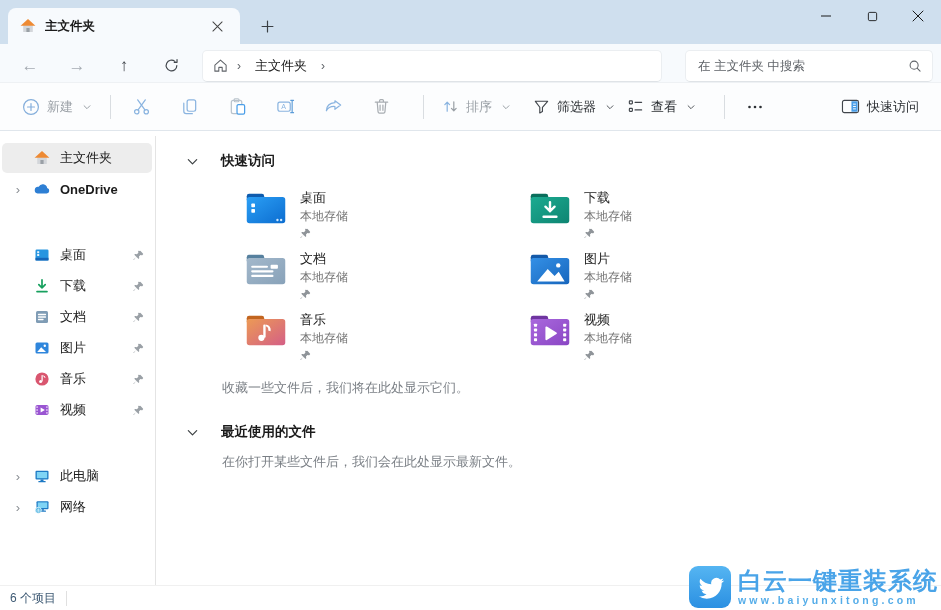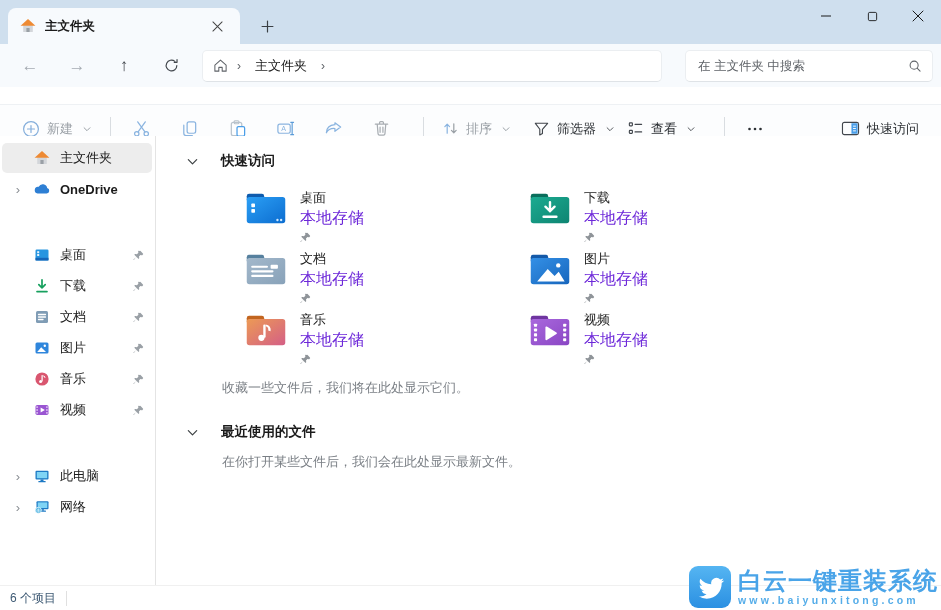--- a/index.html
+++ b/index.html
@@ -22,21 +22,21 @@
   .navbtn.disabled { color:#a5abb2; }
   .navbtn.enabled { color:#41464c; }
   .addressbar { width:460px; height:32px; background:#fff; border:1px solid #ebeef1; border-bottom-color:#dfe3e7; border-radius:5px; display:flex; align-items:center; padding:0 10px; gap:4px; }
   .crumb-text { font-size:13px; color:#1b1b1b; padding:2px 6px; }
   .crumb-sep { color:#5f6368; font-size:12px; padding:0 4px; }
   .searchbox { margin-left:8px; flex:1; height:32px; background:#fff; border:1px solid #ebeef1; border-bottom-color:#dfe3e7; border-radius:5px; display:flex; align-items:center; padding:0 10px 0 12px; }
   .searchbox input { flex:1; border:none; outline:none; font-family:inherit; font-size:12.5px; color:#333; background:transparent; }
   .searchbox input::placeholder { color:#5f6368; opacity:1; }
 
   
-  .toolbar { position:absolute; left:0; top:104px; width:941px; height:49px; background:#fcfdfe; border-top:1px solid #eef1f4; border-bottom:1px solid #e0e6ec; display:flex; align-items:center; padding:0 16px; }
+  .toolbar { position:absolute; left:0; top:82px; width:941px; height:49px; background:#fcfdfe; border-top:1px solid #eef1f4; border-bottom:1px solid #e0e6ec; display:flex; align-items:center; padding:0 16px; }
   .tbtn { height:34px; display:flex; align-items:center; justify-content:center; gap:7px; border-radius:4px; padding:0 6px; }
   .tbtn .lbl { font-size:13px; }
   .tbtn.disabled .lbl { color:#9aa0a6; }
   .tbtn.normal .lbl { color:#2b2f33; }
   .tb-ico { width:36px; height:32px; display:flex; align-items:center; justify-content:center; border-radius:4px; margin-right:12px; }
   .tdivider { width:1px; height:24px; background:#d9dde1; margin:0 12px; }
   .chev-sm { display:inline-flex; margin-left:2px; }
   .toolbar .spacer { flex:1; }
 
   
@@ -52,21 +52,21 @@
   .ico16 { width:16px; height:16px; flex:none; display:inline-flex; }
 
   .content { flex:1; height:100%; overflow:hidden; padding-top:14px; }
   .sec-header { display:flex; align-items:center; gap:22px; padding-left:30px; height:22px; }
   .sec-title { font-size:13.5px; font-weight:700; color:#1b1b1b; }
   .qa-grid { display:grid; grid-template-columns:284px 284px; margin:16px 0 0 88px; row-gap:2px; }
   .tile { display:flex; gap:12px; height:59px; align-items:flex-start; border-radius:4px; }
   .tile-icon { width:44px; height:37px; flex:none; margin-top:2px; }
   .tile-text { display:flex; flex-direction:column; gap:1px; padding-top:1px; }
   .tile-name { font-size:13px; color:#1b1b1b; }
-  .tile-sub { font-size:16px; color:#6d28d9; }
+  .tile-sub { font-size:12px; color:#737373; }
   .tile-pin { margin-top:2px; display:flex; }
   .empty-text { font-size:13px; color:#7a7f85; margin:10px 0 0 66px; }
   .sec-gap1 { margin-top:12px; }
   .sec-gap2 { margin-top:24px; }
 
   
   .statusbar { position:absolute; left:0; top:585px; width:941px; height:25px; background:#fff; border-top:1px solid #f0f0f0; display:flex; align-items:center; padding:0 10px; gap:10px; }
   .status-count { font-size:12px; color:#3e5a74; }
   .status-div { width:1px; height:15px; background:#e0e0e0; }
 

